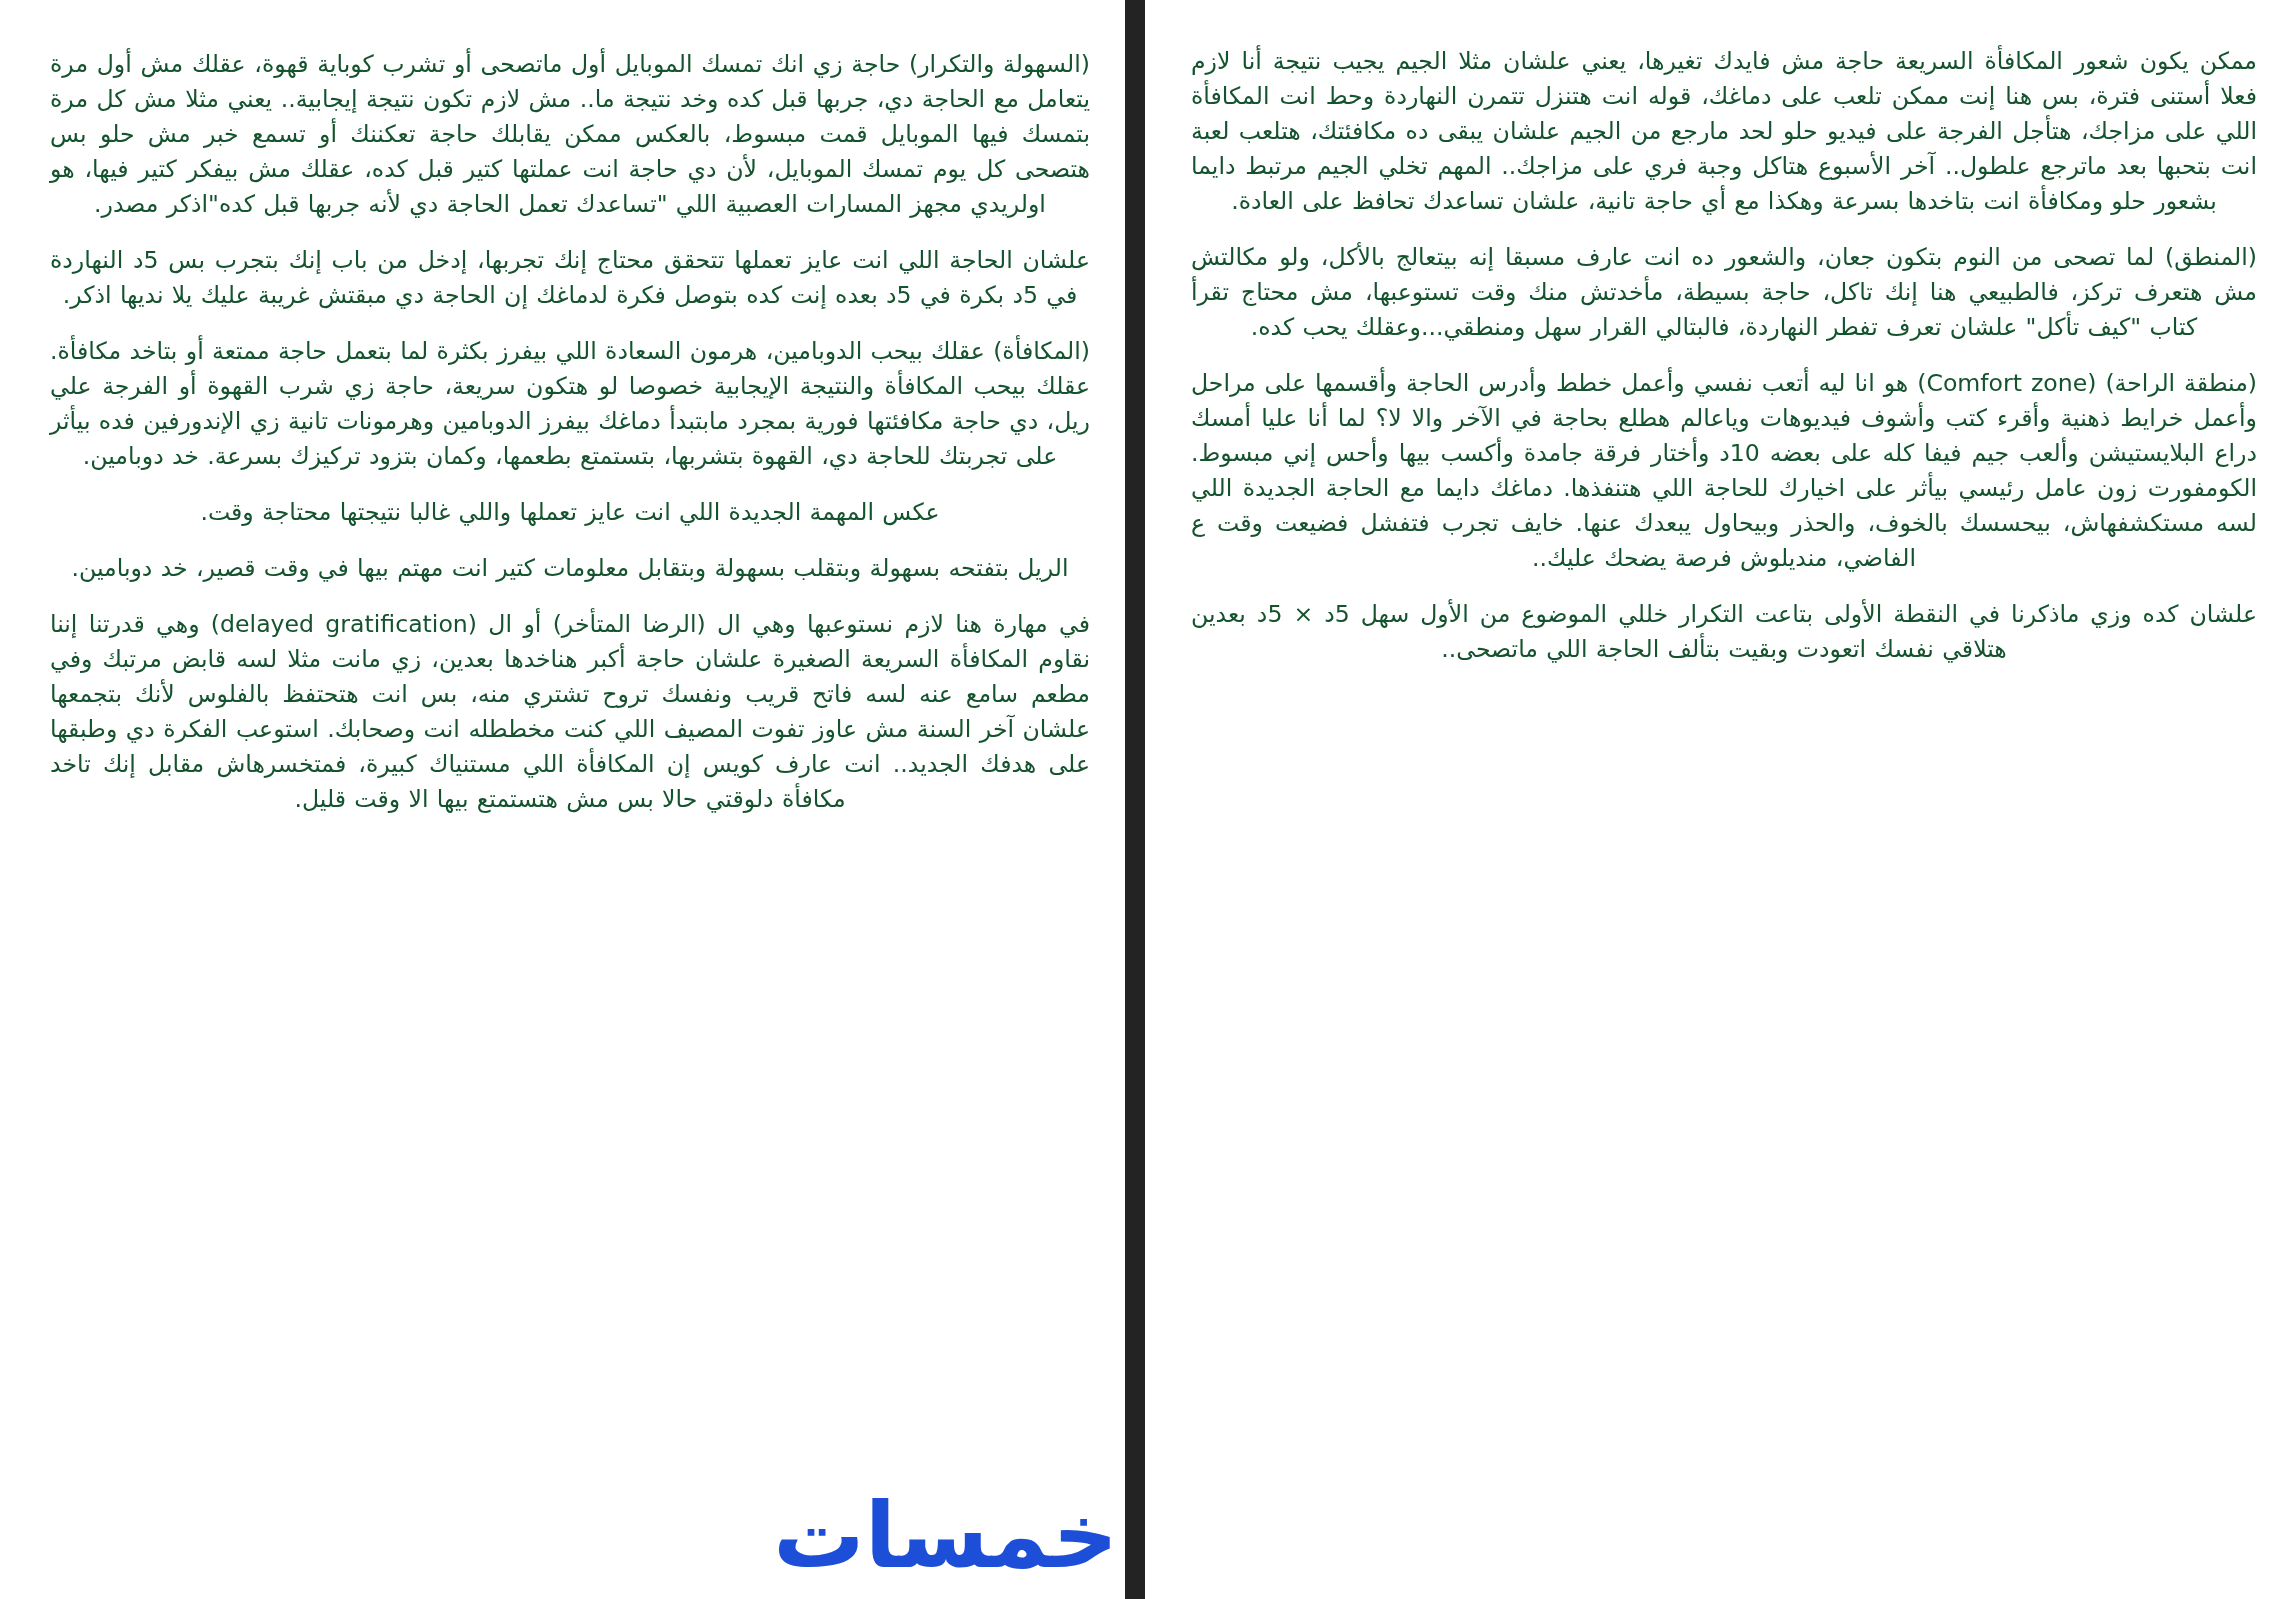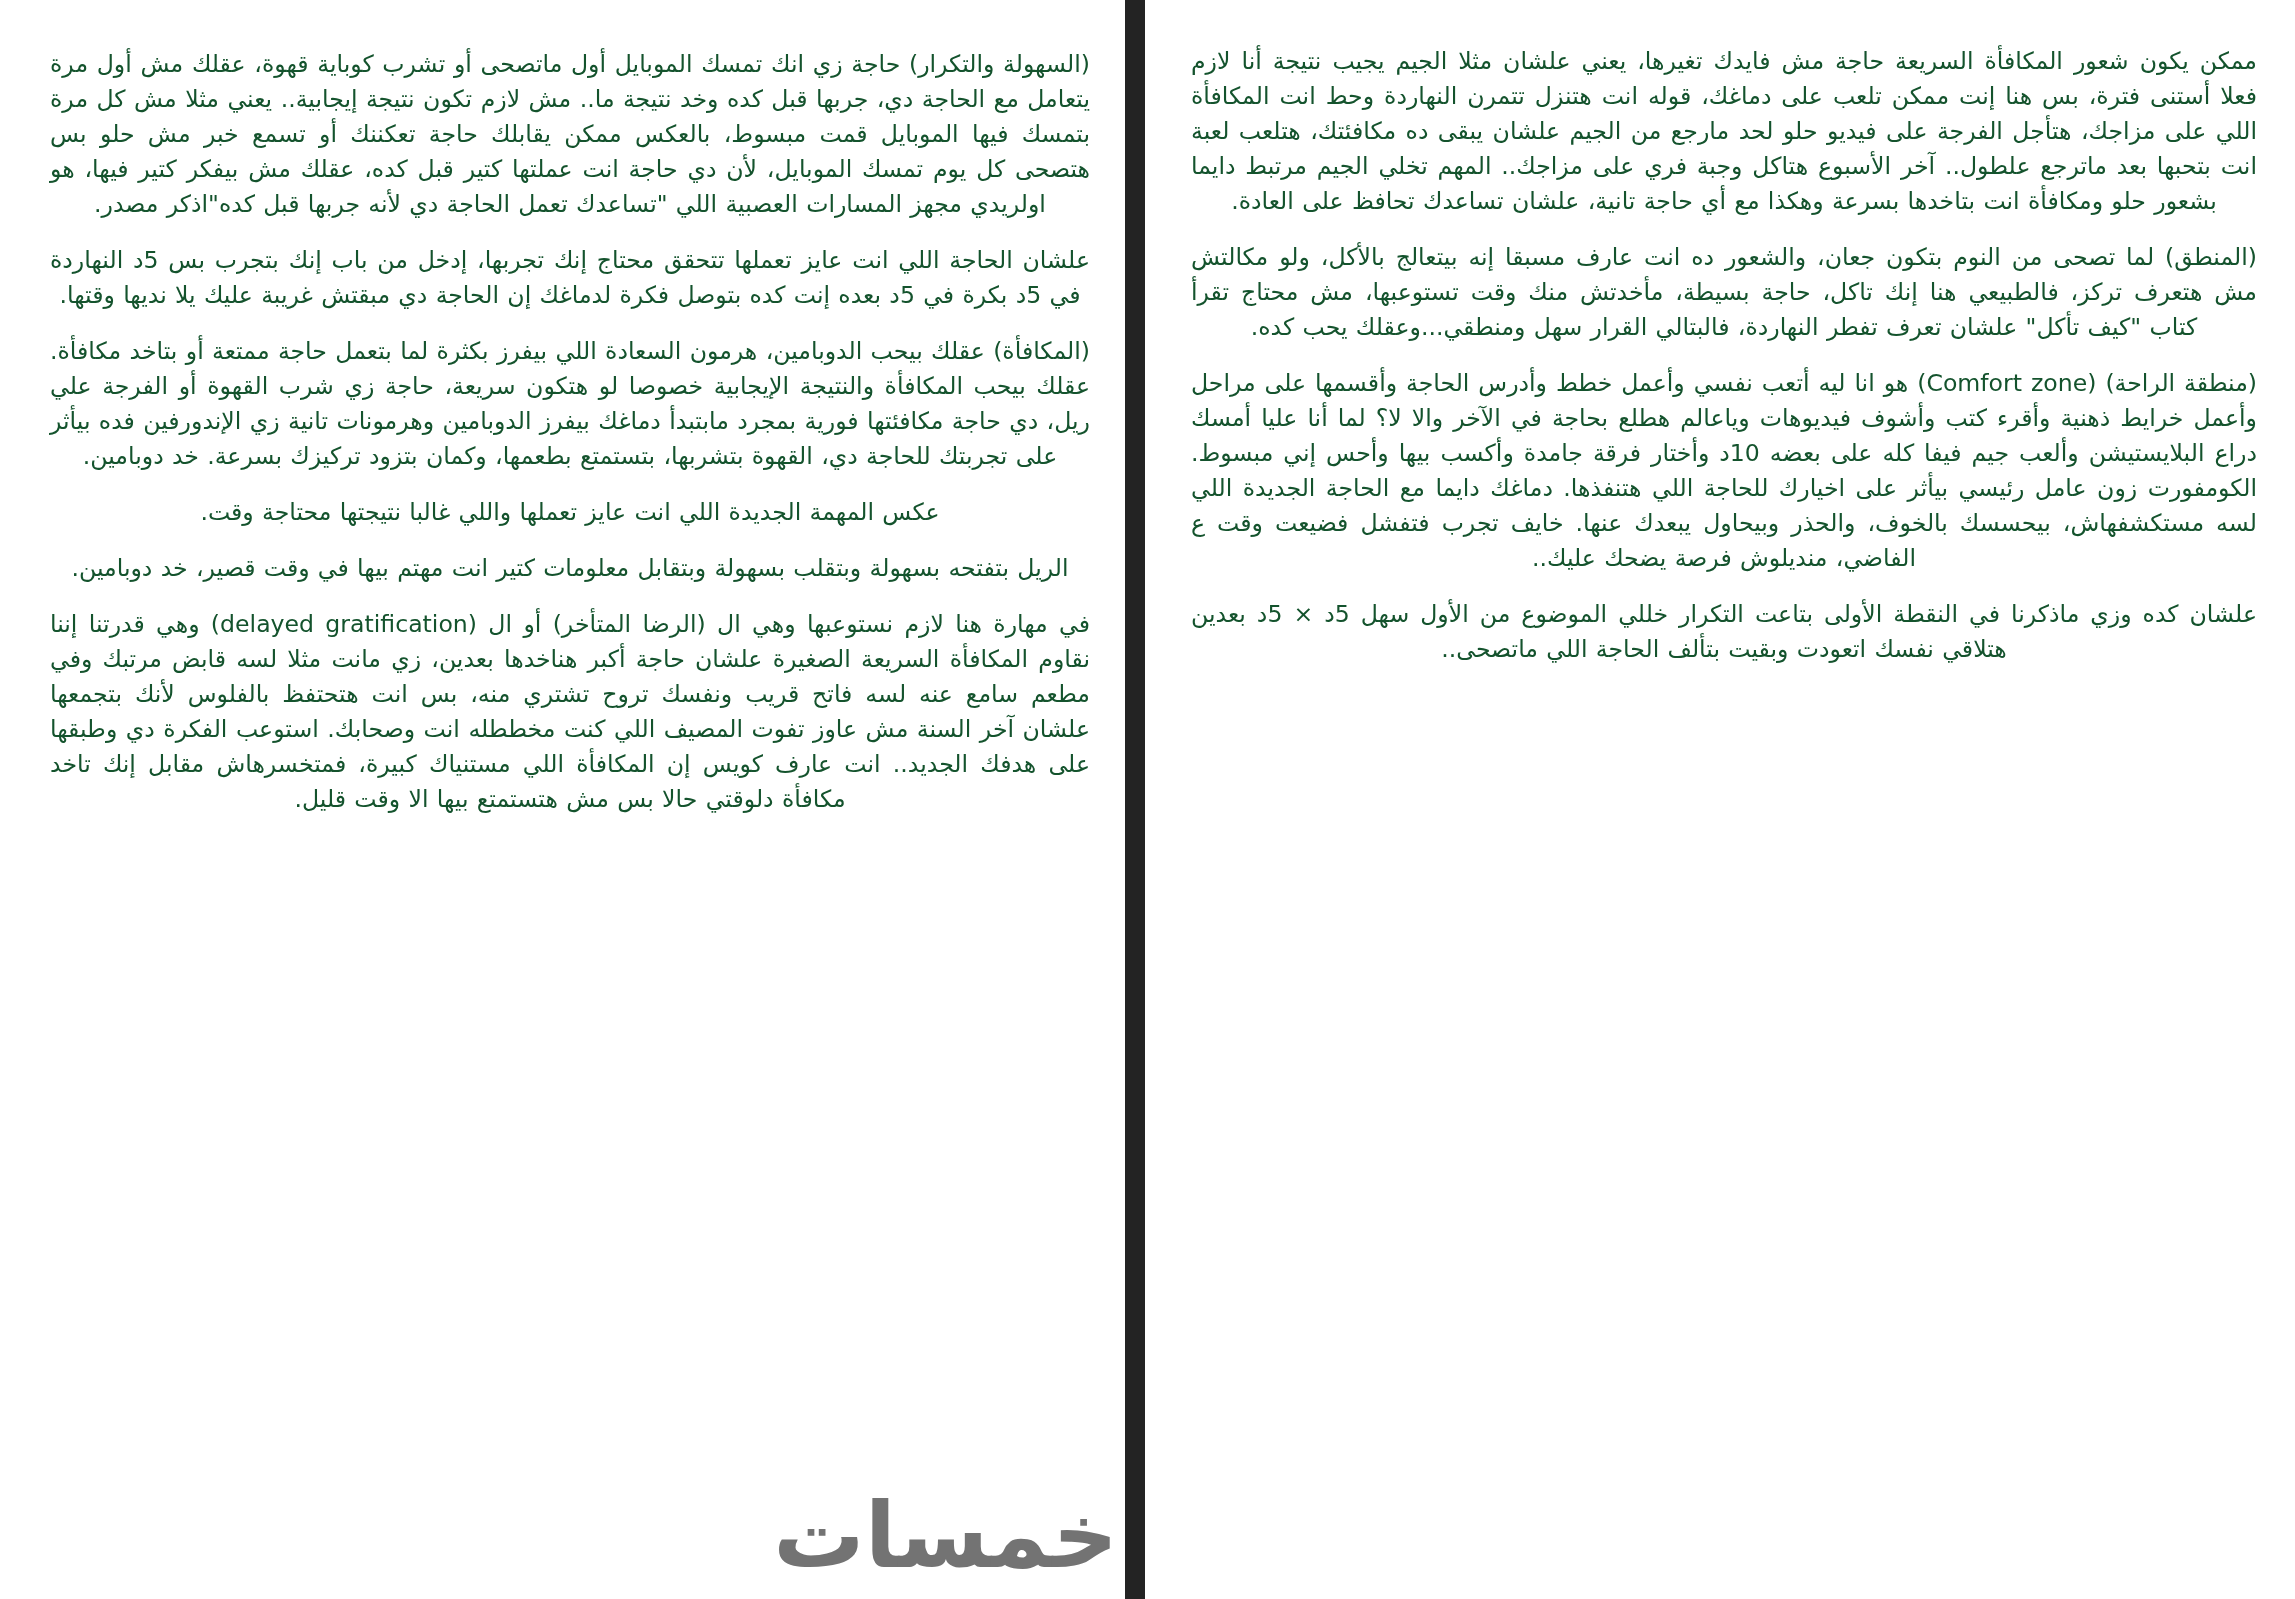--- a/index.html
+++ b/index.html
@@ -52,21 +52,21 @@
       text-align: justify;
       text-align-last: center;
       word-spacing: 0.8px;
     }
     .watermark {
       position: absolute;
       right: 1177px;
       bottom: 19px;
       font-size: 91px;
       font-weight: bold;
-      color: #737373;
+      color: #1d4ed8;
       direction: rtl;
       letter-spacing: 1.6px;
       line-height: 1;
     }
   </style>
 </head>
 <body>
 
 <div class="spread">
 
@@ -74,21 +74,21 @@
     <p class="para">ممكن يكون شعور المكافأة السريعة حاجة مش فايدك تغيرها، يعني علشان مثلا الجيم يجيب نتيجة أنا لازم فعلا أستنى فترة، بس هنا إنت ممكن تلعب على دماغك، قوله انت هتنزل تتمرن النهاردة وحط انت المكافأة اللي على مزاجك، هتأجل الفرجة على فيديو حلو لحد مارجع من الجيم علشان يبقى ده مكافئتك، هتلعب لعبة انت بتحبها بعد ماترجع علطول.. آخر الأسبوع هتاكل وجبة فري على مزاجك.. المهم تخلي الجيم مرتبط دايما بشعور حلو ومكافأة انت بتاخدها بسرعة وهكذا مع أي حاجة تانية، علشان تساعدك تحافظ على العادة.</p>
     <p class="para">(المنطق) لما تصحى من النوم بتكون جعان، والشعور ده انت عارف مسبقا إنه بيتعالج بالأكل، ولو مكالتش مش هتعرف تركز، فالطبيعي هنا إنك تاكل، حاجة بسيطة، مأخدتش منك وقت تستوعبها، مش محتاج تقرأ كتاب "كيف تأكل" علشان تعرف تفطر النهاردة، فالبتالي القرار سهل ومنطقي...وعقلك يحب كده.</p>
     <p class="para">(منطقة الراحة) (Comfort zone) هو انا ليه أتعب نفسي وأعمل خطط وأدرس الحاجة وأقسمها على مراحل وأعمل خرايط ذهنية وأقرء كتب وأشوف فيديوهات وياعالم هطلع بحاجة في الآخر والا لا؟ لما أنا عليا أمسك دراع البلايستيشن وألعب جيم فيفا كله على بعضه 10د وأختار فرقة جامدة وأكسب بيها وأحس إني مبسوط. الكومفورت زون عامل رئيسي بيأثر على اخيارك للحاجة اللي هتنفذها. دماغك دايما مع الحاجة الجديدة اللي لسه مستكشفهاش، بيحسسك بالخوف، والحذر وبيحاول يبعدك عنها. خايف تجرب فتفشل فضيعت وقت ع الفاضي، منديلوش فرصة يضحك عليك..</p>
     <p class="para">علشان كده وزي ماذكرنا في النقطة الأولى بتاعت التكرار خللي الموضوع من الأول سهل 5د × 5د بعدين هتلاقي نفسك اتعودت وبقيت بتألف الحاجة اللي ماتصحى..</p>
   </div>
 
   <div class="divider"></div>
 
   <div class="page page-left">
     <p class="para">(السهولة والتكرار) حاجة زي انك تمسك الموبايل أول ماتصحى أو تشرب كوباية قهوة، عقلك مش أول مرة يتعامل مع الحاجة دي، جربها قبل كده وخد نتيجة ما.. مش لازم تكون نتيجة إيجابية.. يعني مثلا مش كل مرة بتمسك فيها الموبايل قمت مبسوط، بالعكس ممكن يقابلك حاجة تعكننك أو تسمع خبر مش حلو بس هتصحى كل يوم تمسك الموبايل، لأن دي حاجة انت عملتها كتير قبل كده، عقلك مش بيفكر كتير فيها، هو اولريدي مجهز المسارات العصبية اللي "تساعدك تعمل الحاجة دي لأنه جربها قبل كده"اذكر مصدر.</p>
-    <p class="para">علشان الحاجة اللي انت عايز تعملها تتحقق محتاج إنك تجربها، إدخل من باب إنك بتجرب بس 5د النهاردة في 5د بكرة في 5د بعده إنت كده بتوصل فكرة لدماغك إن الحاجة دي مبقتش غريبة عليك يلا نديها وقتها.</p>
+    <p class="para">علشان الحاجة اللي انت عايز تعملها تتحقق محتاج إنك تجربها، إدخل من باب إنك بتجرب بس 5د النهاردة في 5د بكرة في 5د بعده إنت كده بتوصل فكرة لدماغك إن الحاجة دي مبقتش غريبة عليك يلا نديها اذكر.</p>
     <p class="para">(المكافأة) عقلك بيحب الدوبامين، هرمون السعادة اللي بيفرز بكثرة لما بتعمل حاجة ممتعة أو بتاخد مكافأة. عقلك بيحب المكافأة والنتيجة الإيجابية خصوصا لو هتكون سريعة، حاجة زي شرب القهوة أو الفرجة علي ريل، دي حاجة مكافئتها فورية بمجرد مابتبدأ دماغك بيفرز الدوبامين وهرمونات تانية زي الإندورفين فده بيأثر على تجربتك للحاجة دي، القهوة بتشربها، بتستمتع بطعمها، وكمان بتزود تركيزك بسرعة. خد دوبامين.</p>
     <p class="para">عكس المهمة الجديدة اللي انت عايز تعملها واللي غالبا نتيجتها محتاجة وقت.</p>
     <p class="para">الريل بتفتحه بسهولة وبتقلب بسهولة وبتقابل معلومات كتير انت مهتم بيها في وقت قصير، خد دوبامين.</p>
     <p class="para">في مهارة هنا لازم نستوعبها وهي ال (الرضا المتأخر) أو ال (delayed gratification) وهي قدرتنا إننا نقاوم المكافأة السريعة الصغيرة علشان حاجة أكبر هناخدها بعدين، زي مانت مثلا لسه قابض مرتبك وفي مطعم سامع عنه لسه فاتح قريب ونفسك تروح تشتري منه، بس انت هتحتفظ بالفلوس لأنك بتجمعها علشان آخر السنة مش عاوز تفوت المصيف اللي كنت مخططله انت وصحابك. استوعب الفكرة دي وطبقها على هدفك الجديد.. انت عارف كويس إن المكافأة اللي مستنياك كبيرة، فمتخسرهاش مقابل إنك تاخد مكافأة دلوقتي حالا بس مش هتستمتع بيها الا وقت قليل.</p>
   </div>
 
   <div class="watermark">خمسات</div>
 
 </div>
 

